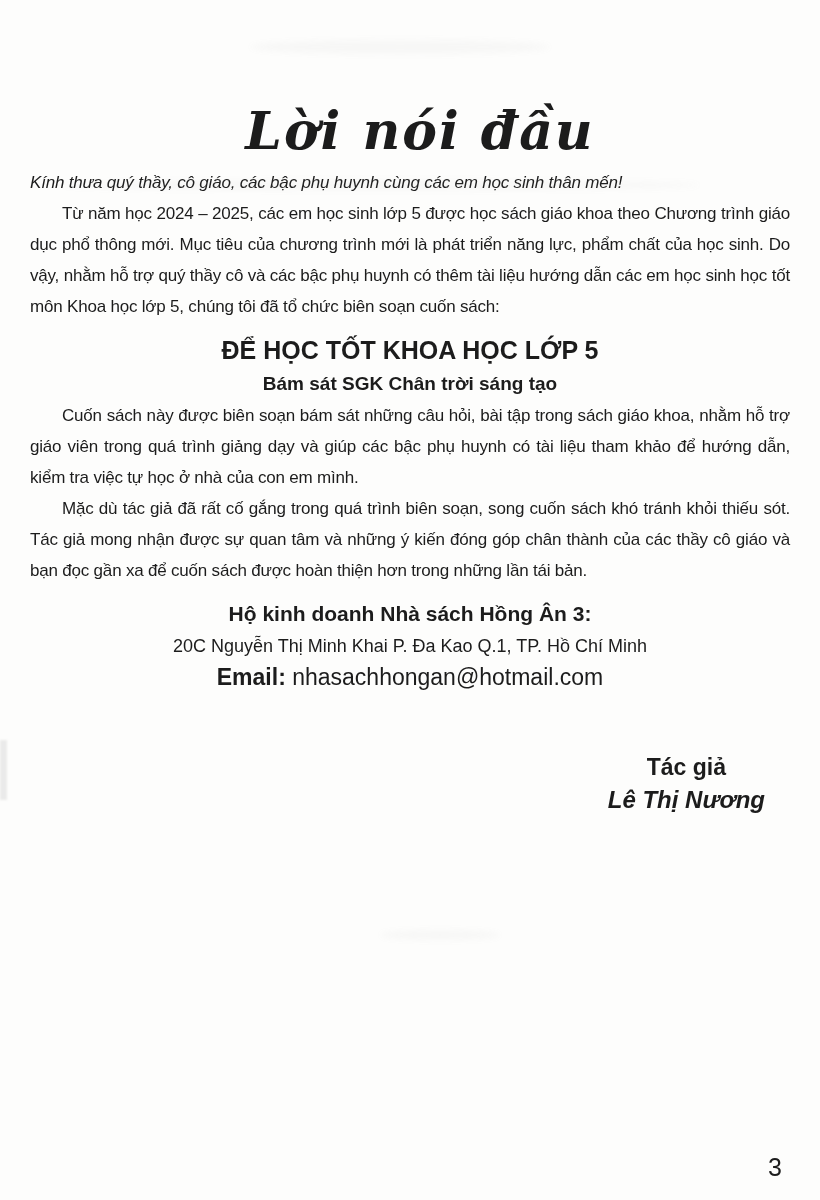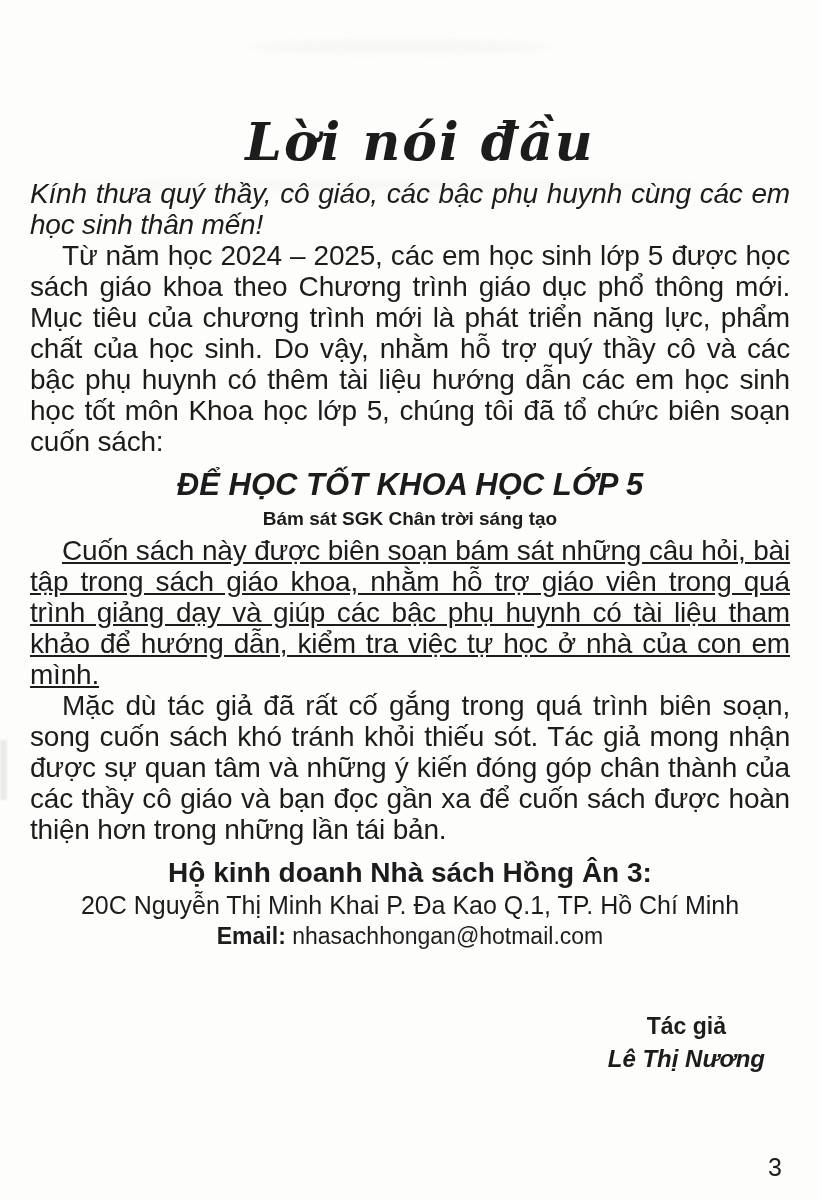--- a/index.html
+++ b/index.html
@@ -5,60 +5,60 @@
   html,body{margin:0;padding:0;background:#e8e8e8;}
   .page{
     position:relative;
     width:820px;height:1200px;
     margin:0 auto;
     background:#fdfdfc;
     color:#1c1c1c;
     font-family:"Liberation Sans",sans-serif;
     overflow:hidden;
     box-sizing:border-box;
-    padding:11px 30px;
+    padding:0 30px;
   }
   
   .artifact{position:absolute;pointer-events:none;background:#9a9a9a;opacity:.06;filter:blur(3px);border-radius:50%;}
   .art-1{left:250px;top:40px;width:300px;height:14px;}
   .art-2{left:60px;top:180px;width:640px;height:10px;}
   .art-3{left:0;top:740px;width:7px;height:60px;opacity:.18;border-radius:0;filter:blur(1px);}
   .art-4{left:380px;top:930px;width:120px;height:10px;}
 
   .title{
     margin:95px 0 0 20px;
     text-align:center;
     font-family:"DejaVu Serif",serif;
     font-style:italic;
     font-weight:600;
     font-size:52px;
     letter-spacing:2px;
     line-height:72px;
     height:72px;
   }
   p.body{
-    font-size:28px;
+    font-size:17px;
     line-height:31px;
     margin:0;
     text-align:justify;
     letter-spacing:-0.2px;
   }
   .indent{text-indent:32px;}
   .italic{font-style:italic;}
   .salutation{margin-top:38px;text-align:left;}
   .intro{margin-top:17px;}
   .book-heading{margin-top:11px;text-align:center;}
-  .book-title{font-size:31px;font-weight:bold;font-style:italic;line-height:34px;letter-spacing:0;}
+  .book-title{font-size:25px;font-weight:bold;line-height:34px;letter-spacing:0;}
   .book-subtitle{font-size:19px;font-weight:bold;line-height:33px;letter-spacing:0;}
-  .about{margin-top:13px;text-decoration:underline;}
+  .about{margin-top:13px;}
   .apology{margin-top:17px;}
   .feedback{margin-top:15px;text-align:left;}
   .contact{margin-top:11px;text-align:center;}
-  .contact-name{font-size:28px;font-weight:bold;line-height:34px;}
-  .contact-address{font-size:25px;line-height:31px;}
+  .contact-name{font-size:21px;font-weight:bold;line-height:34px;}
+  .contact-address{font-size:18px;line-height:31px;}
   .contact-email{font-size:23px;line-height:31px;}
   .contact-email .lbl{font-weight:bold;}
   .thanks{margin-top:15px;text-align:left;}
   .signature{
     margin:58px 25px 0 auto;
     width:fit-content;
     text-align:center;
   }
   .sig-role{font-size:23px;font-weight:bold;line-height:32px;}
   .sig-name{font-size:24px;font-weight:bold;font-style:italic;line-height:34px;}

